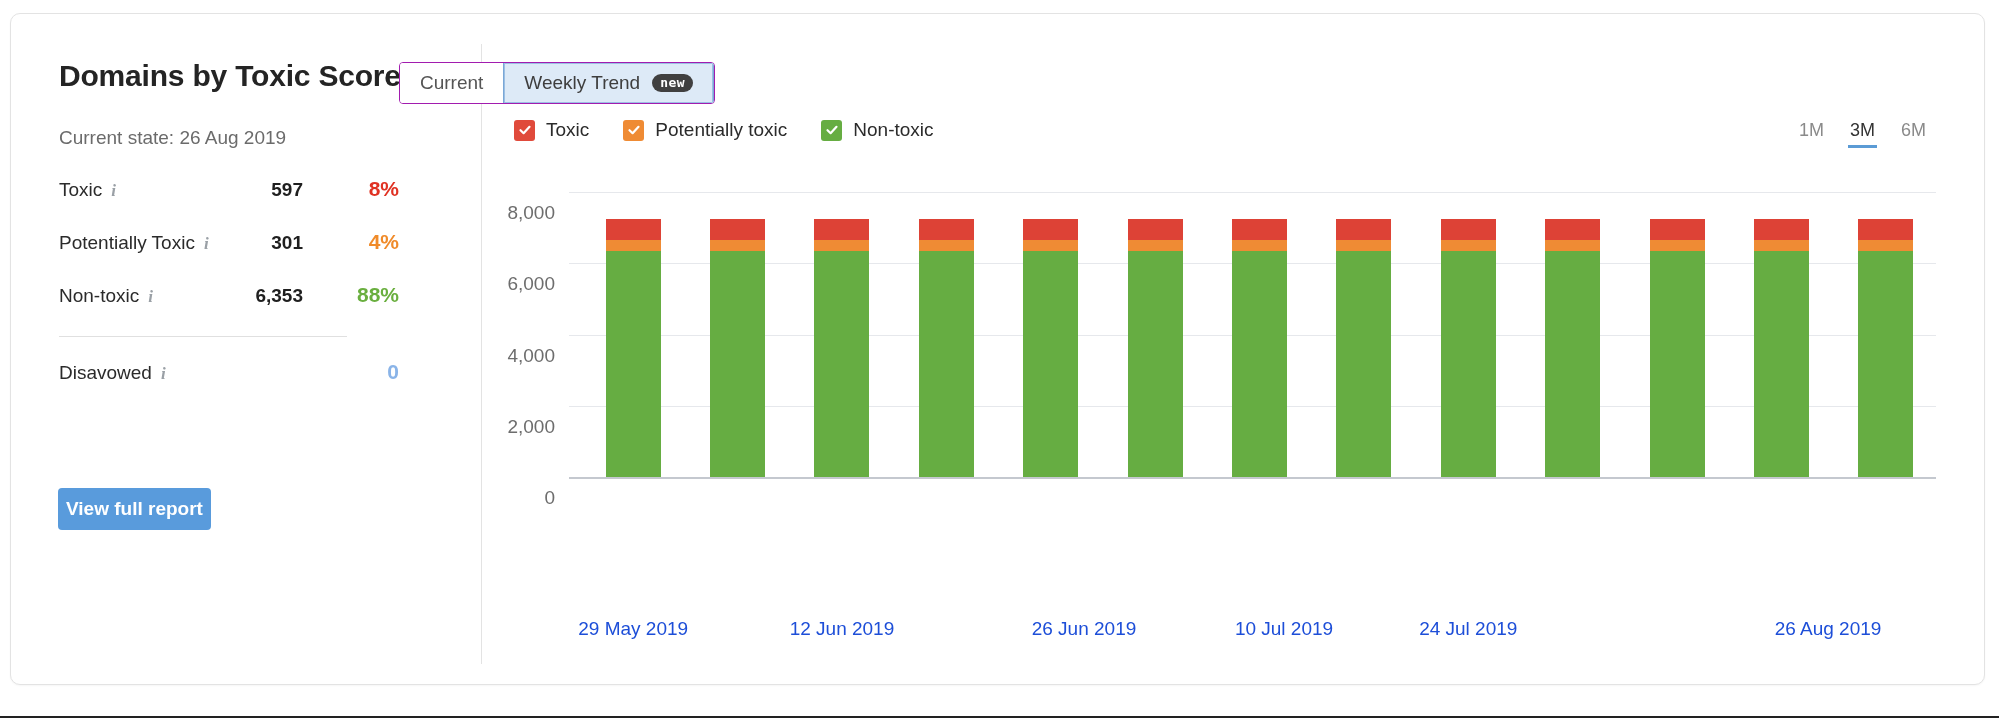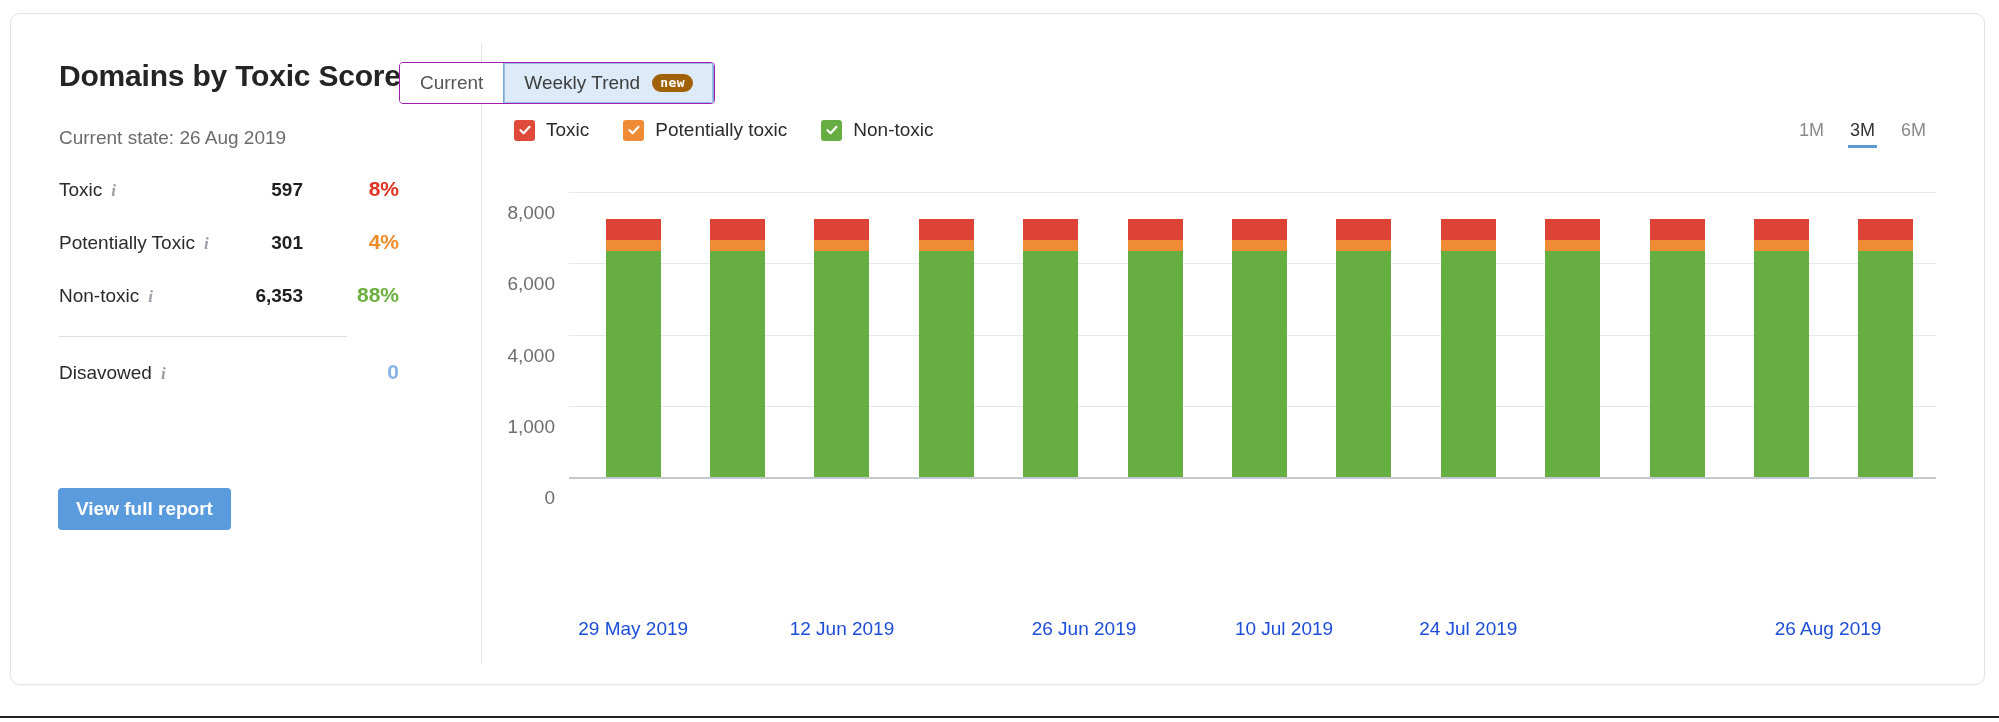--- a/index.html
+++ b/index.html
@@ -124,21 +124,21 @@
     background: #e0e0e0;
   }
   #row-dis { top: 348px; }
   #row-dis .pct { font-size: 21px; }
 
   .view-btn {
     position: absolute;
     left: 47px;
     top: 474px;
     height: 42px;
-    padding: 0 18px;
+    padding: 0 8px;
     border: none;
     border-radius: 4px;
     background: #599bdc;
     color: #fff;
     font-family: "Liberation Sans", sans-serif;
     font-size: 19px;
     font-weight: bold;
     cursor: pointer;
     display: flex;
     align-items: center;
@@ -172,21 +172,21 @@
     background: #ddeaf7;
     color: #3e3e3e;
     border-left: 1px solid #7aa7d6;
     border-right: 1px solid #7aa7d6;
     box-shadow: inset 0 0 0 1px #9cc0e4;
   }
   .badge-new {
     display: inline-block;
     margin-left: 12px;
     padding: 2px 8px 3px 8px;
-    background: #a16207;
+    background: #404040;
     color: #fff;
     border-radius: 9px;
     font-size: 13px;
     font-weight: bold;
     letter-spacing: 0.5px;
     font-family: "DejaVu Sans Mono", monospace;
     line-height: 1;
   }
 
   
@@ -380,21 +380,21 @@
       <div class="periods">
         <div class="period">1M</div>
         <div class="period active">3M</div>
         <div class="period">6M</div>
       </div>
 
       <div class="plot" id="plot">
           <div class="axisline" style="left: 88px; top: 463px; width: 1367px;"></div>
           <div class="ylabel" style="left: -16px; top: 463px;">0</div>
           <div class="gridline" style="left: 88px; top: 391.75px; width: 1367px;"></div>
-          <div class="ylabel" style="left: -16px; top: 391.75px;">1,000</div>
+          <div class="ylabel" style="left: -16px; top: 391.75px;">2,000</div>
           <div class="gridline" style="left: 88px; top: 320.5px; width: 1367px;"></div>
           <div class="ylabel" style="left: -16px; top: 320.5px;">4,000</div>
           <div class="gridline" style="left: 88px; top: 249.25px; width: 1367px;"></div>
           <div class="ylabel" style="left: -16px; top: 249.25px;">6,000</div>
           <div class="gridline" style="left: 88px; top: 178px; width: 1367px;"></div>
           <div class="ylabel" style="left: -16px; top: 178px;">8,000</div>
           <div class="bar" style="left: 124.692px; top: 178px; height: 285px;">
             <div class="seg-g" style="background: rgb(102, 173, 66); bottom: 0px; height: 226.326px;"></div>
             <div class="seg-o" style="background: rgb(239, 139, 52); bottom: 226.326px; height: 10.7231px;"></div>
             <div class="seg-r" style="background: rgb(221, 66, 54); bottom: 237.049px; height: 21.2681px;"></div>

